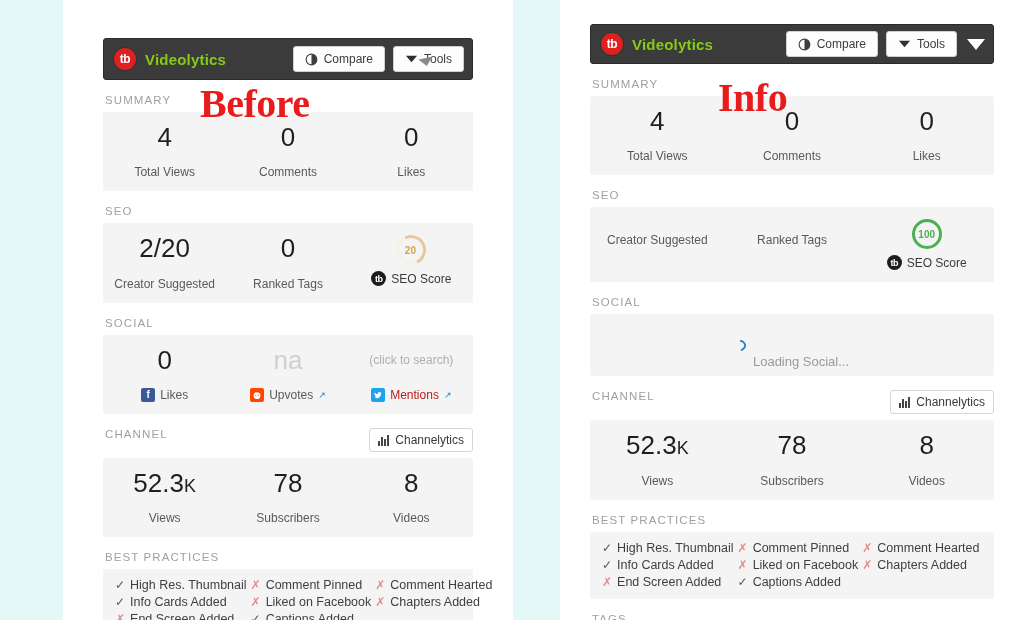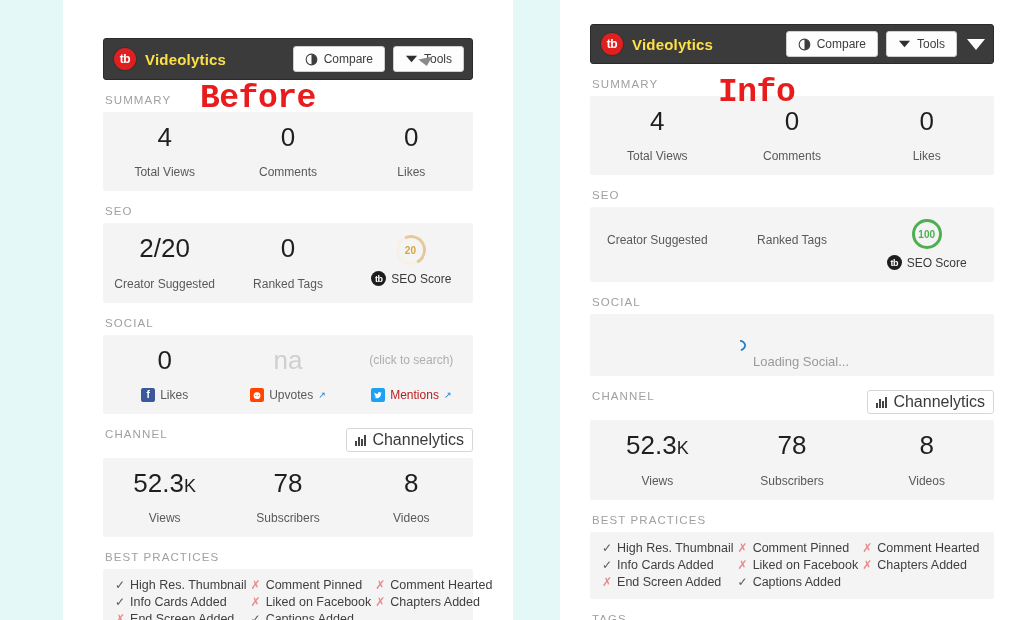--- a/index.html
+++ b/index.html
@@ -58,21 +58,21 @@
   }
   .tb-logo .glyph {
     color: #fff;
     font-weight: bold;
     font-size: 12px;
     line-height: 1;
     letter-spacing: -0.5px;
     font-family: "Liberation Sans", sans-serif;
   }
   .tb-title {
-    color: #fde047;
+    color: #84cc16;
     font-weight: bold;
     font-size: 15px;
     margin-left: 9px;
     letter-spacing: .2px;
     white-space: nowrap;
   }
   .tb-header-actions {
     margin-left: auto;
     display: flex;
     align-items: center;
@@ -205,21 +205,21 @@
   
   .chanbtn {
     display: inline-flex;
     align-items: center;
     gap: 6px;
     border: 1px solid #d6d6d6;
     background: #fff;
     border-radius: 3px;
     height: 24px;
     padding: 0 8px;
-    font-size: 16px;
+    font-size: 12px;
     color: #3a3a3a;
     cursor: pointer;
   }
 
   
   .bp-card {
     background: #f4f4f4;
     border-radius: 2px;
     padding: 9px 12px 10px;
   }
@@ -262,26 +262,26 @@
     font-size: 9px;
     padding: 1px 4px;
     font-weight: bold;
   }
 
   
   .overlay-word {
     position: absolute;
     color: #e81c1c;
     font-weight: bold;
-    font-size: 33px;
+    font-size: 40px;
     letter-spacing: -0.5px;
     text-shadow: 0 1px 0 rgba(255,255,255,.4);
     pointer-events: none;
     z-index: 20;
-    font-family: Liberation Mono, monospace;
+    font-family: Liberation Serif, serif;
   }
   .overlay-word.before { left: 200px; top: 80px; }
   .overlay-word.after  { left: 718px; top: 74px; }
 
   
   .sq-icon {
     width: 14px; height: 14px;
     border-radius: 2px;
     display: inline-flex; align-items: center; justify-content: center;
     color: #fff; font-size: 10px; font-weight: bold;

